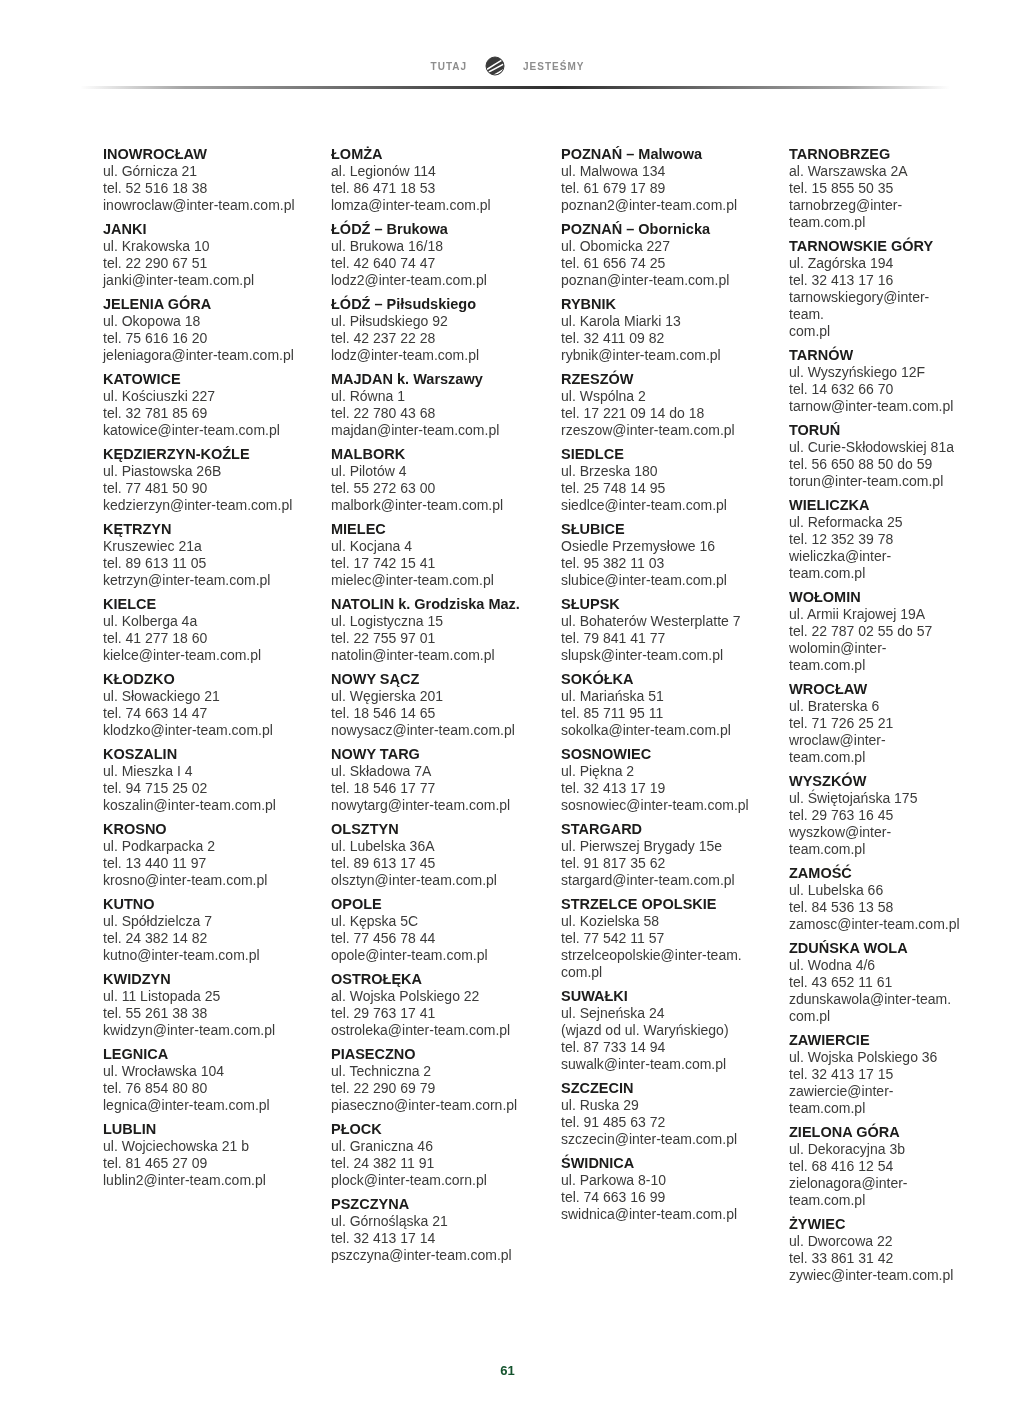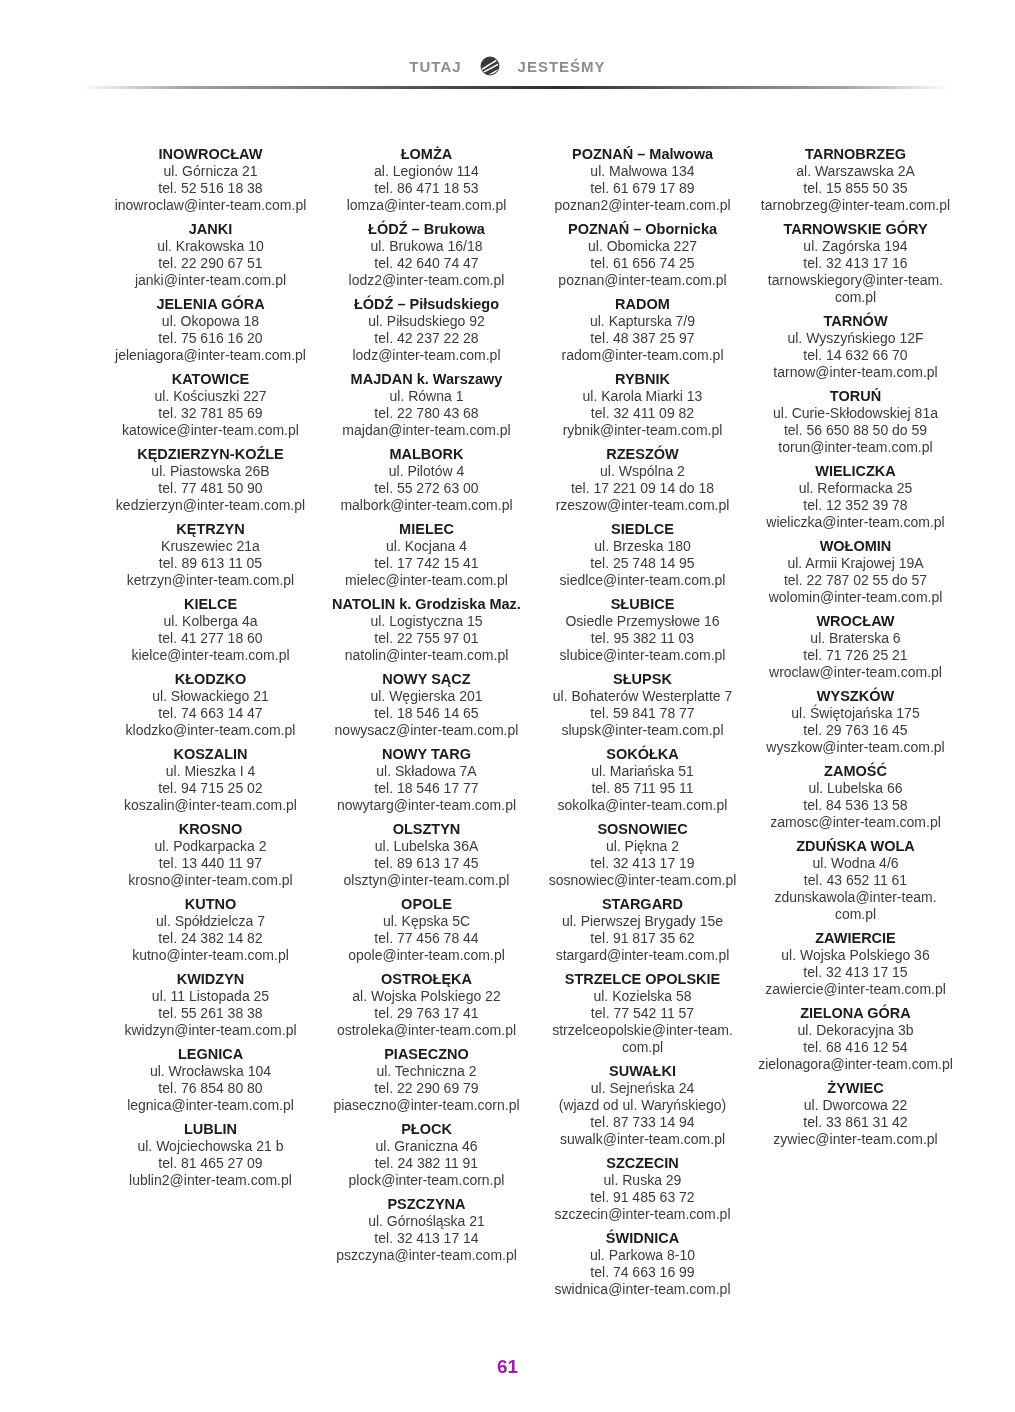--- a/index.html
+++ b/index.html
@@ -7,45 +7,44 @@
     position:relative;
     width:1015px; height:1412px;
     margin:0 auto;
     background:#ffffff;
     font-family:"Liberation Sans", sans-serif;
     overflow:hidden;
   }
   .header {
     position:absolute; top:54px; left:0; width:100%;
     display:flex; justify-content:center; align-items:center; gap:16px;
-    color:#8d8d8d; font-weight:bold; font-size:15px; letter-spacing:1px;
+    color:#8d8d8d; font-weight:bold; font-size:10px; letter-spacing:1px;
   }
   .globe { display:inline-flex; align-items:center; }
   .divider {
     position:absolute; top:86px; left:80px; width:870px; height:3px;
     background:linear-gradient(to right, rgba(60,60,60,0) 0%, rgba(90,90,90,.55) 12%, rgba(50,50,50,.85) 40%, #2e2e2e 55%, rgba(90,90,90,.55) 88%, rgba(60,60,60,0) 100%);
     border-radius:2px;
   }
   .directory {
     position:absolute; top:146px; left:103px; width:858px;
     display:grid; grid-template-columns:215px 217px 215px 1fr;
-    column-gap:0;
-    text-align:center;
+    column-gap:13px;
   }
   .col { min-width:0; }
   .entry { margin-bottom:7px; }
   .entry-name {
     font-size:14.5px; font-weight:700; color:#1c1c1b; line-height:17px;
   }
   .entry-line {
     font-size:14px; color:#3b3b3a; line-height:17px;
   }
   .page-number {
     position:absolute; bottom:34px; left:0; width:100%;
-    text-align:center; font-weight:700; font-size:19px; color:#a21caf;
+    text-align:center; font-weight:700; font-size:13px; color:#14532d;
   }
 </style>
 </head>
 <body>
 
 <div class="page">
 
   <div class="header">
     <span>TUTAJ</span>
     <span class="globe">
@@ -255,26 +254,20 @@
           <div class="entry-line">tel. 61 679 17 89</div>
           <div class="entry-line">poznan2@inter-team.com.pl</div>
         </div>
         <div class="entry">
           <div class="entry-name">POZNAŃ – Obornicka</div>
           <div class="entry-line">ul. Obomicka 227</div>
           <div class="entry-line">tel. 61 656 74 25</div>
           <div class="entry-line">poznan@inter-team.com.pl</div>
         </div>
         <div class="entry">
-          <div class="entry-name">RADOM</div>
-          <div class="entry-line">ul. Kapturska 7/9</div>
-          <div class="entry-line">tel. 48 387 25 97</div>
-          <div class="entry-line">radom@inter-team.com.pl</div>
-        </div>
-        <div class="entry">
           <div class="entry-name">RYBNIK</div>
           <div class="entry-line">ul. Karola Miarki 13</div>
           <div class="entry-line">tel. 32 411 09 82</div>
           <div class="entry-line">rybnik@inter-team.com.pl</div>
         </div>
         <div class="entry">
           <div class="entry-name">RZESZÓW</div>
           <div class="entry-line">ul. Wspólna 2</div>
           <div class="entry-line">tel. 17 221 09 14 do 18</div>
           <div class="entry-line">rzeszow@inter-team.com.pl</div>
@@ -287,21 +280,21 @@
         </div>
         <div class="entry">
           <div class="entry-name">SŁUBICE</div>
           <div class="entry-line">Osiedle Przemysłowe 16</div>
           <div class="entry-line">tel. 95 382 11 03</div>
           <div class="entry-line">slubice@inter-team.com.pl</div>
         </div>
         <div class="entry">
           <div class="entry-name">SŁUPSK</div>
           <div class="entry-line">ul. Bohaterów Westerplatte 7</div>
-          <div class="entry-line">tel. 59 841 78 77</div>
+          <div class="entry-line">tel. 79 841 41 77</div>
           <div class="entry-line">slupsk@inter-team.com.pl</div>
         </div>
         <div class="entry">
           <div class="entry-name">SOKÓŁKA</div>
           <div class="entry-line">ul. Mariańska 51</div>
           <div class="entry-line">tel. 85 711 95 11</div>
           <div class="entry-line">sokolka@inter-team.com.pl</div>
         </div>
         <div class="entry">
           <div class="entry-name">SOSNOWIEC</div>

